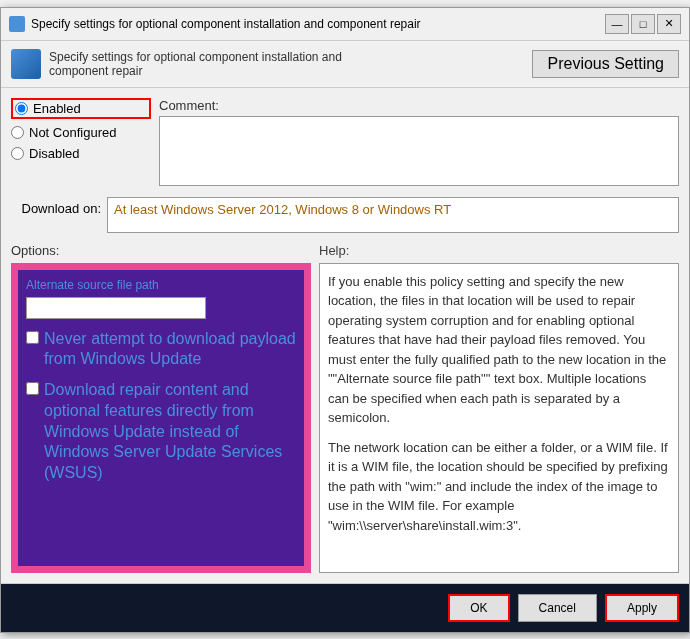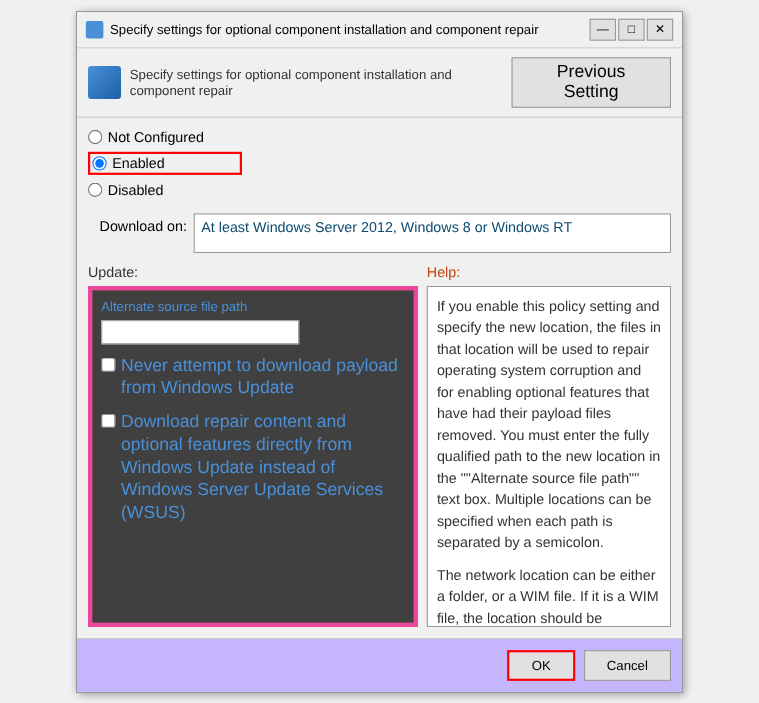--- a/index.html
+++ b/index.html
@@ -1,18 +1,18 @@
 <!DOCTYPE html>
 <html><head>
   <meta charset="utf-8">
   <style>
     * { box-sizing: border-box; margin: 0; padding: 0; font-family: 'Segoe UI', Tahoma, Geneva, Verdana, sans-serif; font-size: 13px; }
     body { background: #f0f0f0; display: flex; justify-content: center; align-items: center; min-height: 100vh; }
     .dialog {
-      width: 552px;
+      width: 690px;
       background: #f0f0f0;
       border: 1px solid #999;
       box-shadow: 2px 2px 8px rgba(0,0,0,0.4);
     }
     .title-bar {
       background: #f0f0f0;
       border-bottom: 1px solid #ccc;
       padding: 6px 8px;
       display: flex;
       align-items: center;
@@ -124,37 +124,37 @@
       text-align: right;
       padding-top: 4px;
     }
     .supported-box {
       flex: 1;
       border: 1px solid #999;
       background: #fff;
       padding: 4px 6px;
       min-height: 36px;
       font-size: 12px;
-      color: #0c4a6e;
+      color: #a16207;
     }
     .options-help-section {
       display: flex;
       gap: 8px;
       margin-top: 10px;
     }
     .options-panel {
       flex: 0 0 300px;
     }
     .options-title {
       margin-bottom: 5px;
       color: #333;
     }
     .options-box {
-      border: 4px solid #ec4899;
-      background: #404040;
+      border: 7px solid #ec4899;
+      background: #4c1d95;
       padding: 8px;
       min-height: 310px;
     }
     .alt-source-label {
       margin-bottom: 5px;
       color: #4a90d9;
       font-size: 12px;
     }
     .alt-source-input {
       width: 180px;
@@ -177,42 +177,42 @@
     .checkbox-text {
       font-size: 16px;
       color: #4a90d9;
       line-height: 1.3;
     }
     .help-panel {
       flex: 1;
     }
     .help-title {
       margin-bottom: 5px;
-      color: #c2410c;
+      color: #404040;
     }
     .help-box {
       border: 1px solid #999;
       background: #fff;
       padding: 8px;
       height: 310px;
       overflow-y: auto;
       font-size: 12px;
       line-height: 1.5;
       color: #333;
     }
     .help-box p {
       margin-bottom: 10px;
     }
     .footer {
       padding: 10px;
       display: flex;
       justify-content: flex-end;
       gap: 8px;
       border-top: 1px solid #ccc;
-      background: #c4b5fd;
+      background: #0f172a;
     }
     .footer-btn {
       padding: 5px 20px;
       border: 1px solid #999;
       background: #e1e1e1;
       cursor: pointer;
       font-size: 12px;
     }
     .apply-btn {
       border: 2px solid red;
@@ -246,47 +246,53 @@
     <div class="header-buttons">
       <button class="nav-btn">Previous Setting</button>
     </div>
   </div>
 
   <div class="main-content">
 
     <div style="display:flex; gap:8px; margin-bottom:8px;">
 
       <div class="radio-section">
-        <label class="radio-label">
-          <input type="radio" name="setting" style="">
-          <span>Not Configured</span>
-        </label>
         <label class="radio-label enabled-radio">
           <input type="radio" name="setting" checked="" style="">
           <span>Enabled</span>
         </label>
         <label class="radio-label">
           <input type="radio" name="setting" style="">
+          <span>Not Configured</span>
+        </label>
+        <label class="radio-label">
+          <input type="radio" name="setting" style="">
           <span>Disabled</span>
         </label>
       </div>
 
+      <div style="flex:1;">
+        <div>
+          <div class="comment-label">Comment:</div>
+          <textarea class="comment-textarea" style=""></textarea>
+        </div>
+      </div>
     </div>
 
     <div class="supported-row" style="margin-bottom:8px;">
       <span class="supported-label">Download on:</span>
       <div class="supported-box">
         <span>At least Windows Server 2012, Windows 8 or Windows RT</span>
       </div>
     </div>
 
     <div class="options-help-section">
 
       <div class="options-panel">
-        <div class="options-title">Update:</div>
+        <div class="options-title">Options:</div>
         <div class="options-box">
           <div class="alt-source-label">Alternate source file path</div>
           <input type="text" class="alt-source-input" style="">
           <div class="checkbox-row">
             <input type="checkbox" style="">
             <span class="checkbox-text">Never attempt to download payload from Windows Update</span>
           </div>
           <div class="checkbox-row">
             <input type="checkbox" style="">
             <span class="checkbox-text">Download repair content and optional features directly from Windows Update instead of Windows Server Update Services (WSUS)</span>
@@ -301,14 +307,15 @@
           <p>The network location can be either a folder, or a WIM file. If it is a WIM file, the location should be specified by prefixing the path with "wim:" and include the index of the image to use in the WIM file. For example "wim:\\server\share\install.wim:3".</p>
 
         </div>
       </div>
     </div>
   </div>
 
   <div class="footer">
     <button class="footer-btn ok-btn">OK</button>
     <button class="footer-btn">Cancel</button>
+    <button class="footer-btn apply-btn">Apply</button>
   </div>
 </div>
 
 </body></html>

